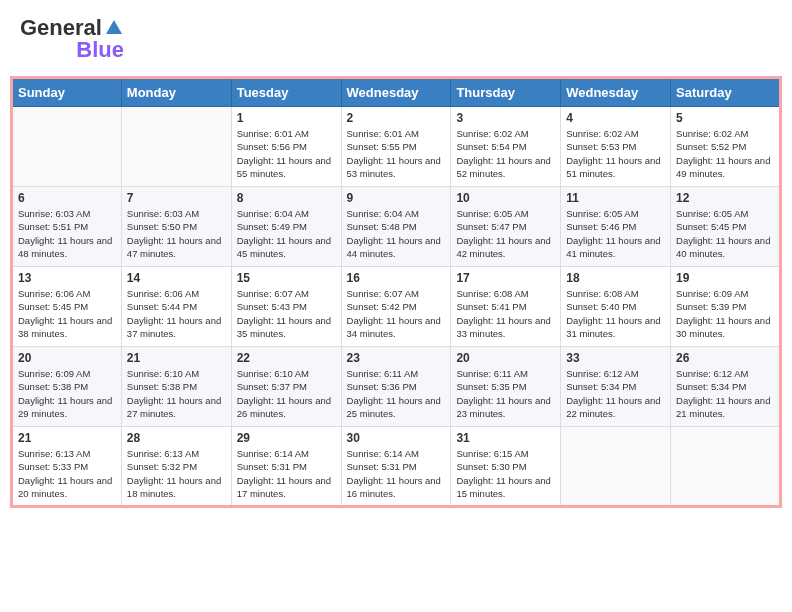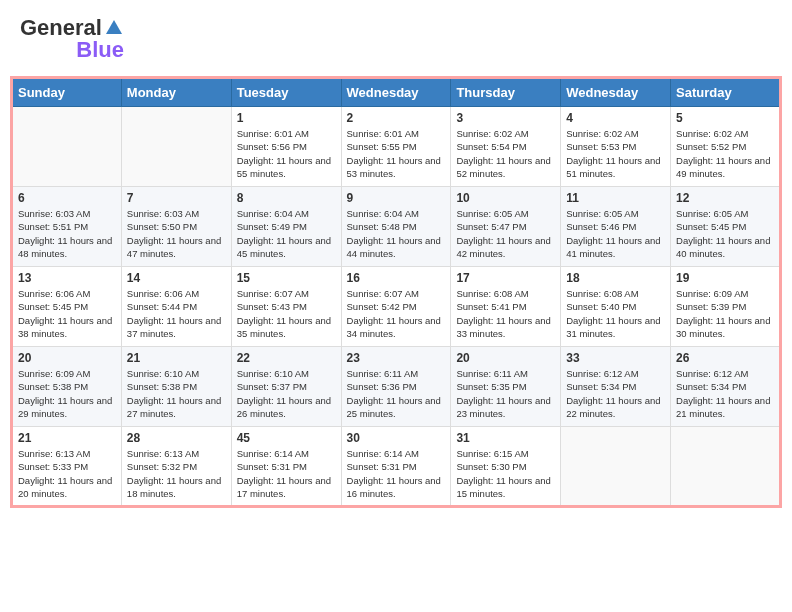--- a/index.html
+++ b/index.html
@@ -223,21 +223,21 @@
       <tr>
         <td>
           <span class="day-num">21</span>
           <div class="day-info">Sunrise: 6:13 AM<br>Sunset: 5:33 PM<br>Daylight: 11 hours and 20 minutes.</div>
         </td>
         <td>
           <span class="day-num">28</span>
           <div class="day-info">Sunrise: 6:13 AM<br>Sunset: 5:32 PM<br>Daylight: 11 hours and 18 minutes.</div>
         </td>
         <td>
-          <span class="day-num">45</span>
+          <span class="day-num">29</span>
           <div class="day-info">Sunrise: 6:14 AM<br>Sunset: 5:31 PM<br>Daylight: 11 hours and 17 minutes.</div>
         </td>
         <td>
           <span class="day-num">30</span>
           <div class="day-info">Sunrise: 6:14 AM<br>Sunset: 5:31 PM<br>Daylight: 11 hours and 16 minutes.</div>
         </td>
         <td>
           <span class="day-num">31</span>
           <div class="day-info">Sunrise: 6:15 AM<br>Sunset: 5:30 PM<br>Daylight: 11 hours and 15 minutes.</div>
         </td>

